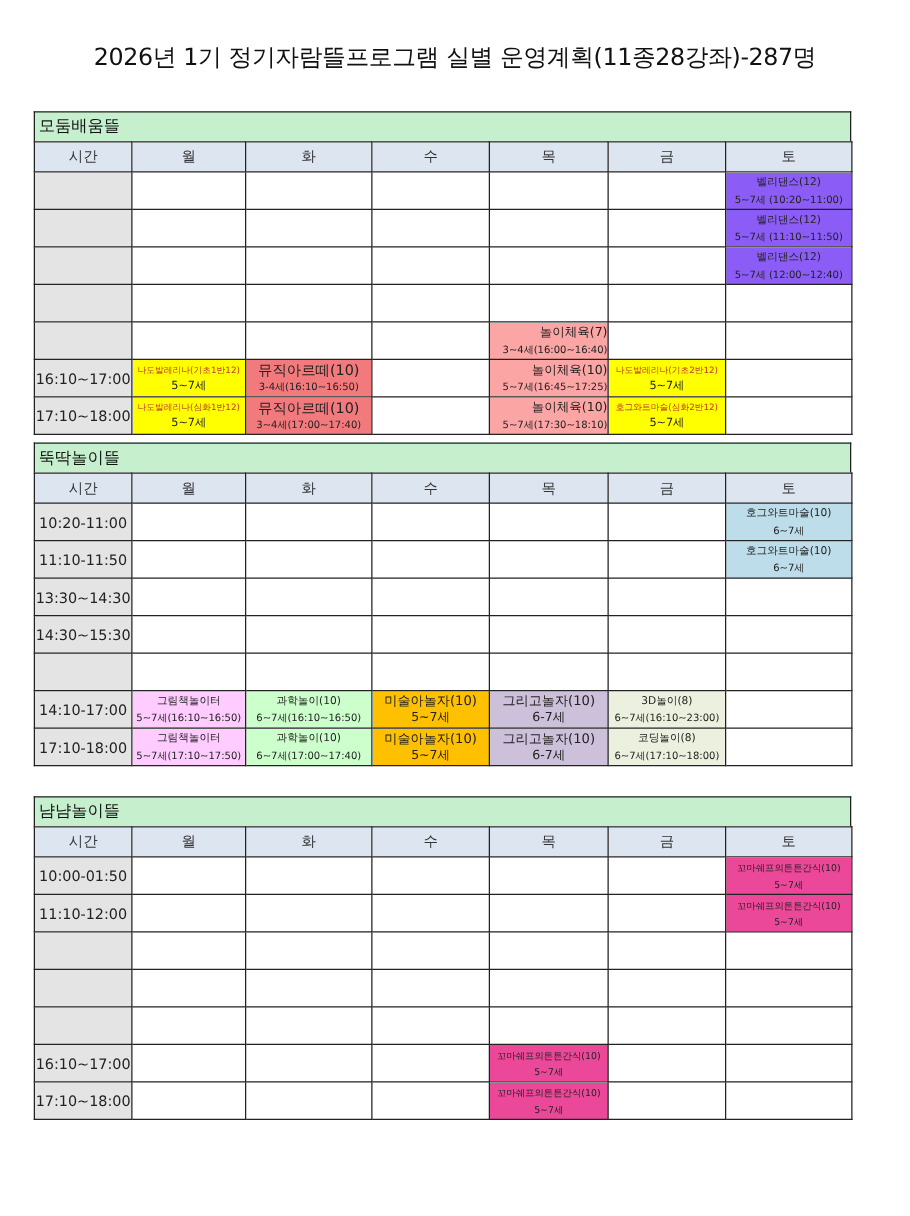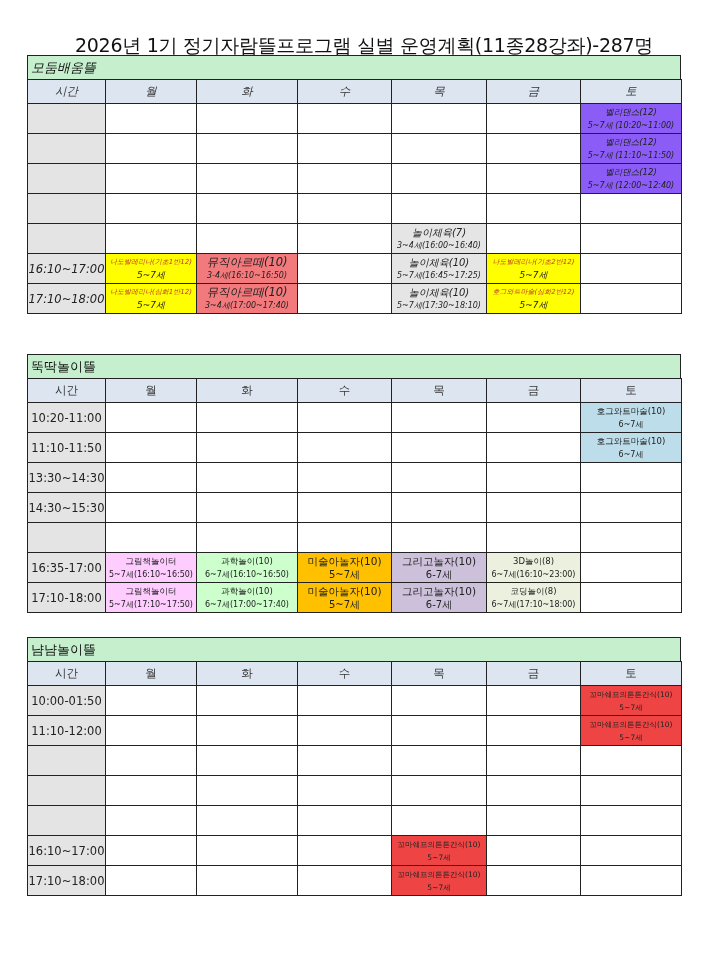--- a/index.html
+++ b/index.html
@@ -16,36 +16,36 @@
   th { background: #dde5f0; font-weight: normal; font-size: 11.5px; height: 23px; color: #333; }
   td { height: 29px; font-size: 11px; color: #222; }
   td.time { background: #e4e4e4; font-size: 11.5px; color: #222; }
   .l1 { display: block; line-height: 13px; }
   .l2 { display: block; line-height: 13px; font-size: 8px; }
   .small1 { font-size: 7px; }
   .big1 { font-size: 11.5px; text-align: center; }
   .c-peach { background: #8b5cf6; }
   .c-yellow { background: #ffff00; }
   .c-red { background: #f2797c; }
-  .c-blue { background: #e5e5e5; }
+  .c-blue { background: #fca5a5; text-align: right; }
   .c-teal { background: #bcdde9; }
   .c-pink { background: #ffccff; }
   .c-mint { background: #ccffcc; }
   .c-orange { background: #ffc000; }
   .c-lavender { background: #ccc0da; }
   .c-sage { background: #ebf1de; margin-top: 28px; }
-  .c-lime { background: #ef4444; }
+  .c-lime { background: #ec4899; }
   .red-text { color: #c0392b; }
 </style>
 </head>
 <body>
 
 <div class="doc-title">2026년 1기 정기자람뜰프로그램  실별 운영계획(11종28강좌)-287명</div>
 
-<div class="section" style="top:55px;font-style:italic;">
+<div class="section" style="top:89px;">
   <div class="sec-title">모둠배움뜰</div>
   <table>
     <colgroup>
       <col style="width:78px">
         <col style="width:91px">
         <col style="width:101px">
         <col style="width:94px">
         <col style="width:95px">
         <col style="width:94px">
         <col style="width:101px">
@@ -234,21 +234,21 @@
         <tr>
           <td class="time"></td>
           <td></td>
           <td></td>
           <td></td>
           <td></td>
           <td></td>
           <td></td>
         </tr>
         <tr>
-          <td class="time">16:35-17:00</td>
+          <td class="time">14:10-17:00</td>
           <td class="c-pink">
             <span class="l1" style="font-size: 8.5px;">그림책놀이터</span>
             <span class="l2">5~7세(16:10~16:50)</span>
           </td>
           <td class="c-mint">
             <span class="l1" style="font-size: 8.5px;">과학놀이(10)</span>
             <span class="l2">6~7세(16:10~16:50)</span>
           </td>
           <td class="c-orange">
             <span class="l1" style="font-size: 10.5px;">미술아놀자(10)</span>

